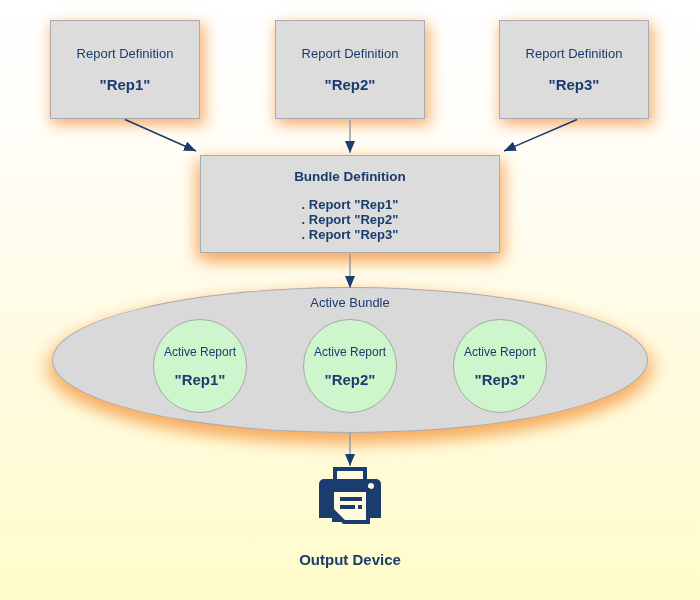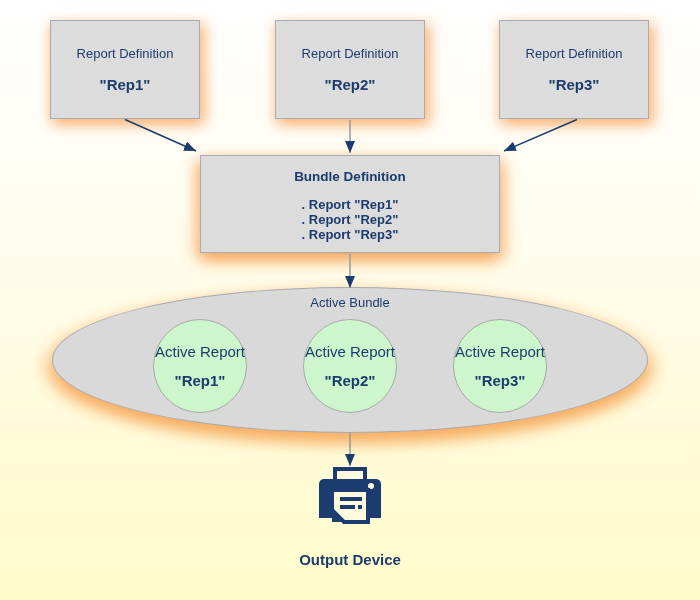--- a/index.html
+++ b/index.html
@@ -40,21 +40,21 @@
     z-index:1;
   }
   .ellipse-label{position:absolute;left:0;right:0;top:7px;text-align:center;font-size:13px;}
   .circle{
     position:absolute;width:94px;height:94px;box-sizing:border-box;top:319px;
     background:#cdf6cd;border:1px solid #a8a8a8;border-radius:50%;
     display:flex;flex-direction:column;align-items:center;justify-content:center;
     gap:12px;text-align:center;z-index:2;
   }
   .c1{left:153px;} .c2{left:303px;} .c3{left:453px;}
-  .circle-label{font-size:15px;}
+  .circle-label{font-size:12px;}
   .circle-name{font-size:15px;font-weight:bold;}
   .printer{position:absolute;left:318px;top:466px;width:64px;height:58px;z-index:2;}
   .output-label{
     position:absolute;left:0;right:0;top:529px;text-align:center;
     font-size:15px;font-weight:bold;z-index:2;margin-top:22px;
   }
 </style>
 </head>
 <body>
 

